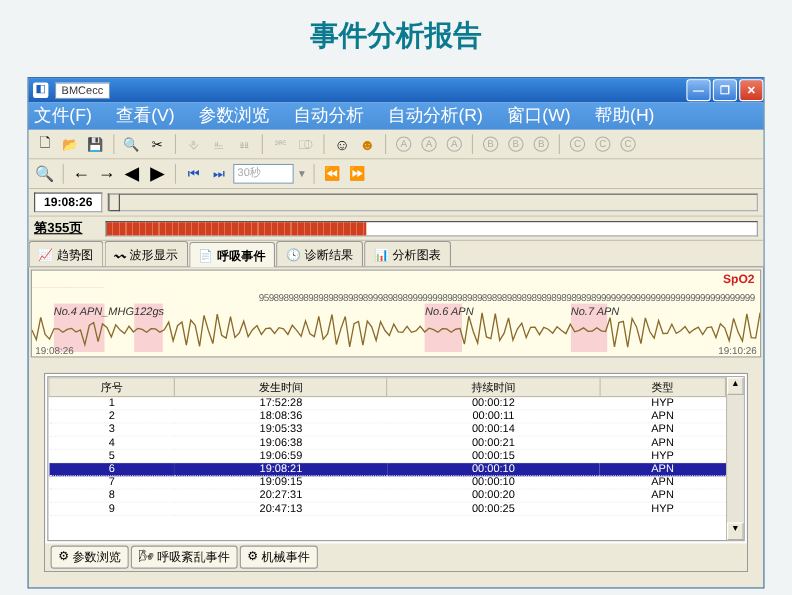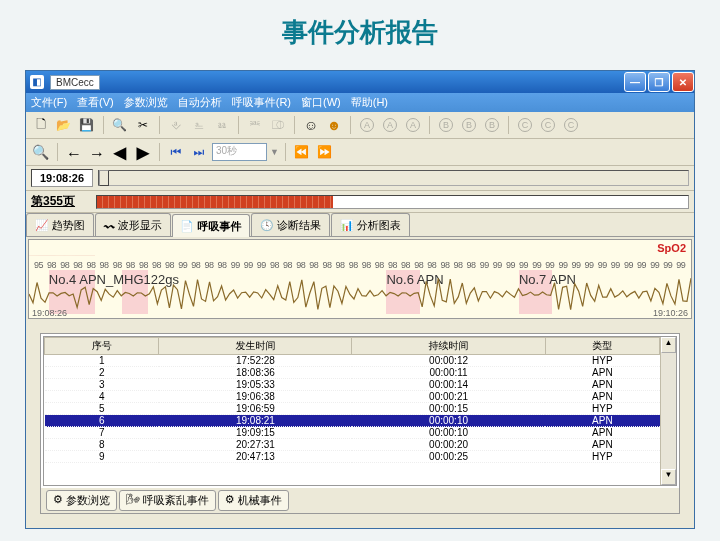--- a/index.html
+++ b/index.html
@@ -8,21 +8,21 @@
   .app-window { margin: 0 25px 25px; border: 1px solid #3a6ea5; background: #ece9d8; }
   .title-bar { height: 22px; background: linear-gradient(to bottom, #3a8be0, #1c5fb8); color: #fff; display: flex; align-items: center; font-size: 11px; padding: 0 0 0 4px; }
   .title-bar .app-icon { width: 14px; height: 14px; background: #fff; margin-right: 4px; border-radius: 2px; font-size: 10px; line-height: 14px; text-align: center; color: #1c5fb8;}
   .title-bar .title-text { flex: 1; }
   .title-bar .doc-slot { background: #fff; color: #333; font-size: 10px; padding: 1px 5px; margin-left: 2px; border: 1px solid #7f9db9; min-width: 50px; }
   .title-bar .spacer { flex: 3; }
   .win-controls { display: flex; }
   .win-btn { width: 22px; height: 20px; margin-left: 2px; border: 1px solid #fff; border-radius: 3px; display: flex; align-items: center; justify-content: center; font-size: 10px; font-weight: bold; }
   .win-min, .win-max { background: linear-gradient(to bottom, #8ab9f0, #3a7ed8); color: #fff; }
   .win-close { background: linear-gradient(to bottom, #f07860, #d03a22); color: #fff; }
-  .menu-bar { background: linear-gradient(to bottom, #5aa0e8, #4a90d8); color: #fff; font-size: 11px; padding: 2px 5px; display: flex; gap: 10px; }
+  .menu-bar { background: linear-gradient(to bottom, #5aa0e8, #4a90d8); color: #fff; font-size: 16px; padding: 2px 5px; display: flex; gap: 22px; }
   .menu-item { cursor: default; }
   .toolbar { background: #ece9d8; border-bottom: 1px solid #c0bba8; padding: 3px 5px; display: flex; align-items: center; gap: 3px; flex-wrap: wrap; }
   .tb-btn { width: 20px; height: 20px; border: 1px solid #ece9d8; display: inline-flex; align-items: center; justify-content: center; font-size: 12px; color: #555; border-radius: 2px; }
   .tb-btn.enabled { color: #000; }
   .tb-btn.disabled { color: #b0afa5; }
   .tb-sep { width: 1px; height: 18px; background: #c0bba8; margin: 0 3px; }
   .tb-face { font-size: 14px; }
   .tb-circ { border: 1px solid #b0afa5; border-radius: 50%; width: 14px; height: 14px; font-size: 9px; display:inline-flex; align-items:center; justify-content:center; }
   .toolbar2 { background: #ece9d8; border-bottom: 1px solid #c0bba8; padding: 3px 5px; display: flex; align-items: center; gap: 3px; }
   .toolbar2 .mag { font-size: 14px; }
@@ -36,23 +36,23 @@
   .page-label { font-weight: bold; font-size: 12px; min-width: 60px; text-decoration: underline; }
   .progress-track { flex: 1; height: 14px; background: #fff; border: 1px inset #999; position: relative; }
   .progress-fill { height: 100%; width: 40%; background: repeating-linear-gradient(to right, #d04020 0 5px, #e07050 5px 6px); }
   .tabs { background: #ece9d8; display: flex; border-bottom: 1px solid #999; font-size: 11px; }
   .tab { padding: 3px 8px; border: 1px solid #999; border-bottom: none; background: #ece9d8; margin-right: 1px; border-radius: 3px 3px 0 0; display: flex; align-items: center; gap: 3px; }
   .tab.active { background: #f8f6e8; font-weight: bold; position: relative; top: 1px; }
   .tab-icon { font-size: 11px; }
   .chart-area { height: 80px; background: #fffce8; border: 1px solid #999; margin: 2px; position: relative; overflow: hidden; }
   .spo2-label { position: absolute; right: 5px; top: 2px; color: #d02020; font-size: 11px; font-weight: bold; }
   .spo2-line { position: absolute; top: 15px; left: 0; right: 0; height: 1px; }
-  .spo2-nums { position: absolute; top: 20px; left: 5px; right: 5px; font-size: 9px; color: #666; display: flex; justify-content: space-between; letter-spacing: -0.5px; }
+  .spo2-nums { position: absolute; top: 20px; left: 5px; right: 5px; font-size: 9px; color: #666; display: flex; justify-content: flex-end; letter-spacing: -0.5px; }
   .wave-svg { position: absolute; top: 30px; left: 0; width: 100%; height: 48px; }
-  .evt-label { position: absolute; font-size: 13px; color: #333; }
+  .evt-label { position: absolute; font-size: 10px; color: #333; font-style: italic; }
   .pink-bar { position: absolute; background: rgba(240, 150, 180, 0.4); }
   .time-label-chart { position: absolute; bottom: 0; font-size: 9px; color: #666; }
   .table-container { margin: 2px; border: 1px solid #999; background: #fff; height: 150px; display: flex; }
   .table-main { flex: 1; overflow: hidden; }
   .tbl { width: 100%; border-collapse: collapse; font-size: 10px; }
   .tbl th { background: #ece9d8; border: 1px solid #c0bba8; padding: 1px 4px; font-weight: normal; text-align: center; }
   .tbl td { padding: 0px 4px; border-bottom: 1px dotted #eee; text-align: center; }
   .tbl tr.selected td { background: #2020a0; color: #fff; }
   .scrollbar-v { width: 16px; background: #e8e5d8; border-left: 1px solid #c0bba8; display: flex; flex-direction: column; }
   .sb-btn { height: 16px; background: #ece9d8; border: 1px outset #fff; font-size: 8px; text-align: center; }
@@ -77,21 +77,21 @@
       <div class="win-btn win-max">❐</div>
       <div class="win-btn win-close">✕</div>
     </div>
   </div>
 
   <div class="menu-bar">
     <span class="menu-item">文件(F)</span>
     <span class="menu-item">查看(V)</span>
     <span class="menu-item">参数浏览</span>
     <span class="menu-item">自动分析</span>
-    <span class="menu-item">呼吸事件(R)</span>
+    <span class="menu-item">自动分析(R)</span>
     <span class="menu-item">窗口(W)</span>
     <span class="menu-item">帮助(H)</span>
   </div>
 
   <div class="toolbar">
     <span class="tb-btn enabled">🗋</span>
     <span class="tb-btn enabled">📂</span>
     <span class="tb-btn enabled">💾</span>
     <span class="tb-sep"></span>
     <span class="tb-btn enabled">🔍</span>

